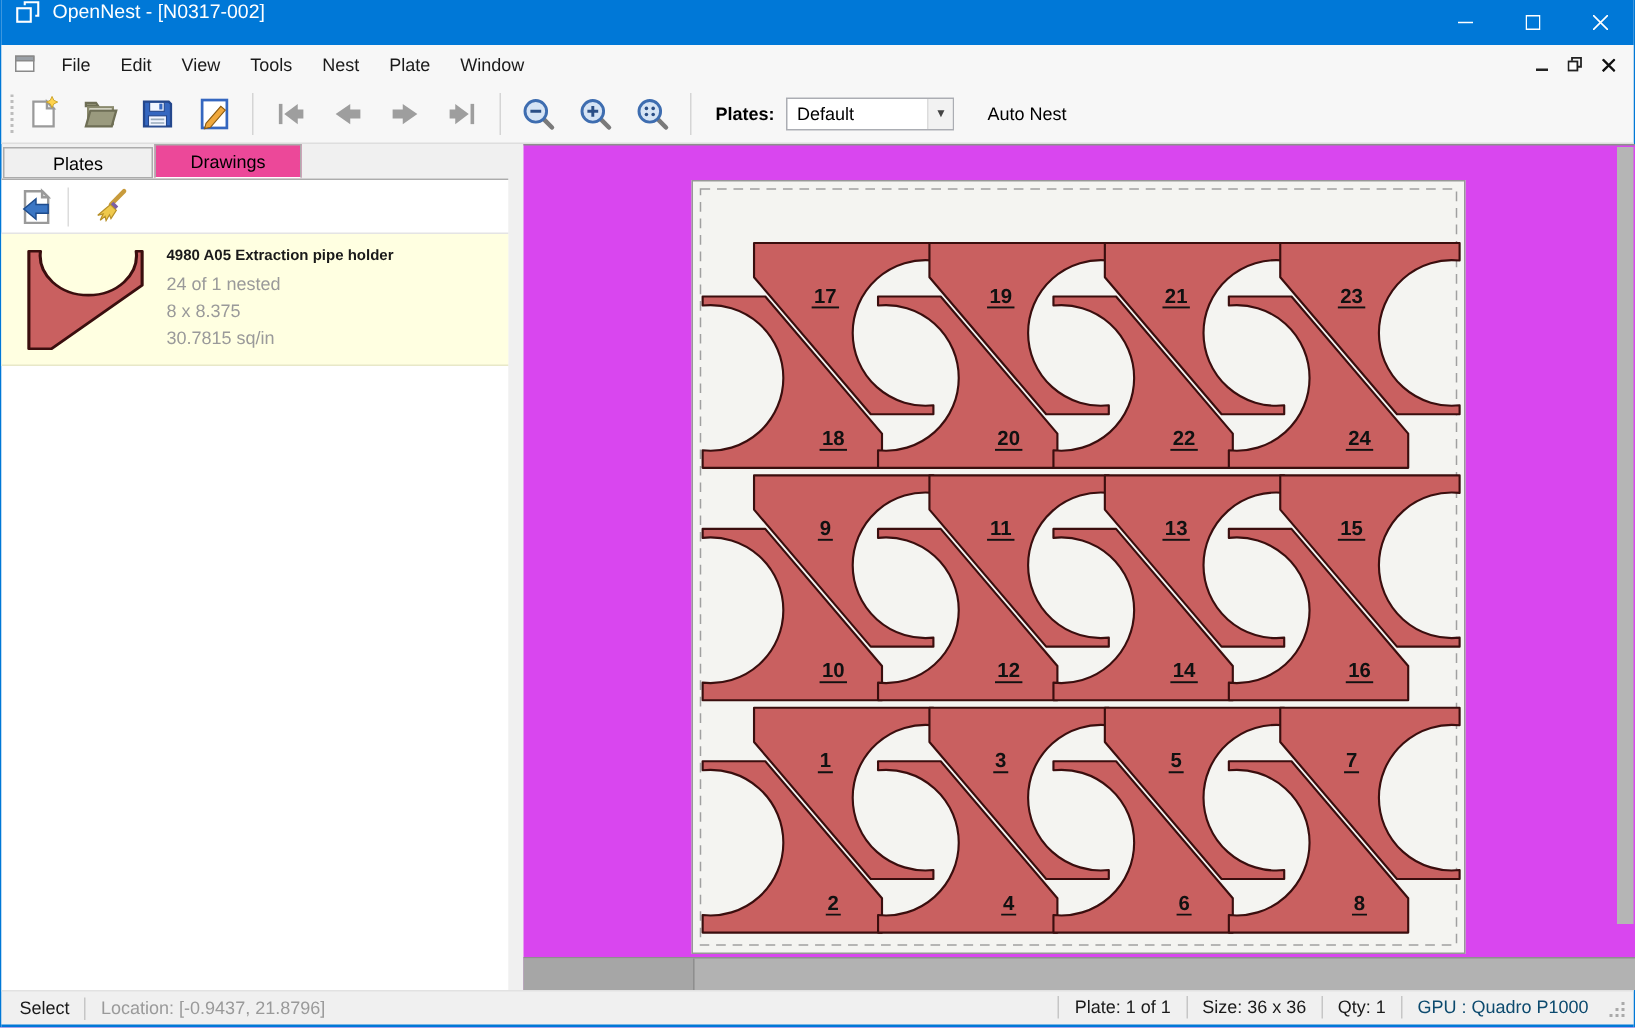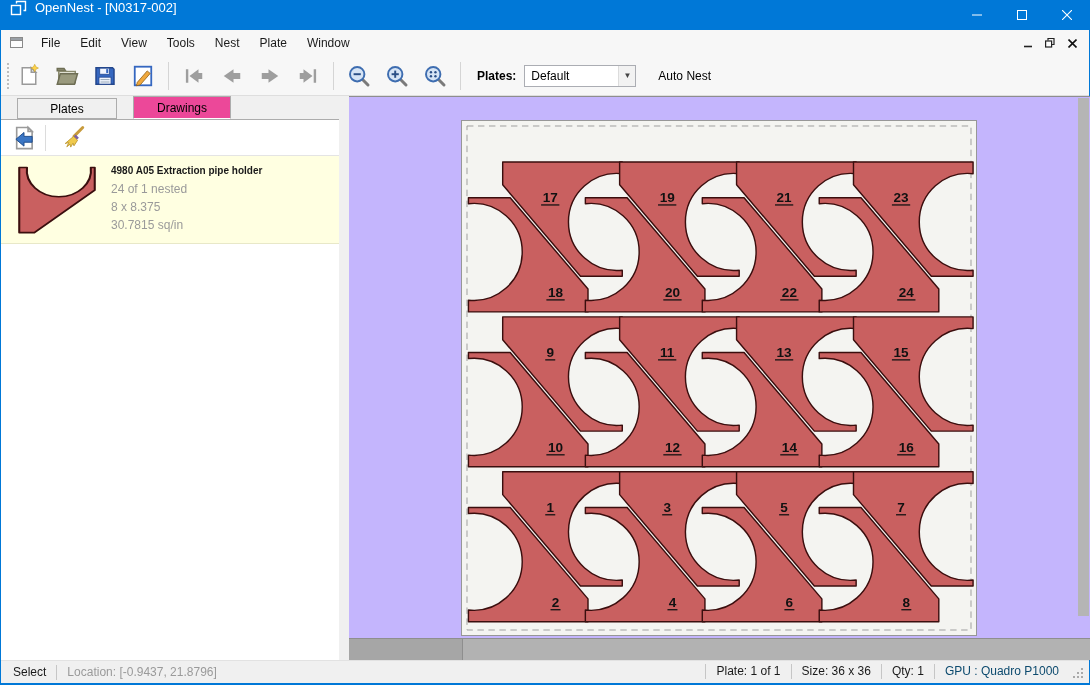--- a/index.html
+++ b/index.html
@@ -36,37 +36,37 @@
   .engine-combo { width:112px; height:22px; background:#fff; border:1px solid #abadb3;
                   display:flex; align-items:center; font-size:12px; position:relative; }
   .engine-combo .val { padding-left:6px; flex:1; }
   .engine-combo .dd { width:17px; height:20px; background:#f2f2f2; border-left:1px solid #dcdcdc;
                       display:flex; align-items:center; justify-content:center; font-size:8px; color:#444; }
   .autonest { font-size:12px; margin-left:14px; padding:5px 8px; }
 
   
   .tabstrip { position:absolute; left:0; top:96px; width:348px; height:23px; display:flex; align-items:flex-end; }
   .tab { font-size:12px; text-align:center; border:1px solid #acacac; background:#f0f0f0;
-         padding:3px 0 4px 0; width:100px; margin-left:16px; height:21px; }
+         padding:3px 0 4px 0; width:100px; margin-left:1px; height:21px; }
   .tab.active { background:#ec4899; border-bottom:1px solid #fff; height:23px; padding-top:4px; width:98px; }
   .panel { position:absolute; left:0; top:119px; width:338px; height:541px; background:#fff;
            border-top:1px solid #acacac; }
   .panel-toolbar { height:36px; display:flex; align-items:center; border-bottom:1px solid #e4e4e4; }
   .pt-btn { width:34px; height:30px; margin-left:6px; display:flex; align-items:center; justify-content:center; }
   .pt-sep { width:1px; height:26px; background:#dcdcdc; margin:0 4px; }
   .drawing-item { height:88px; background:#FFFFE1; border-bottom:1px solid #e8e8c8;
                   display:flex; align-items:center; }
   .thumb { margin-left:14px; width:84px; height:72px; flex:0 0 auto; }
   .meta { margin-left:12px; }
   .meta .dtitle { font-size:10px; font-weight:bold; color:#1a1a1a; margin-bottom:4px; }
   .meta .dline { font-size:12px; color:#9a9a9a; line-height:18px; }
 
   
   .splitter { position:absolute; left:338px; top:96px; width:10px; height:564px; background:#f0f0f0; }
-  .canvas { position:absolute; left:348px; top:96px; width:742px; height:564px; background:#c4b5fd;
+  .canvas { position:absolute; left:348px; top:96px; width:742px; height:564px; background:#d946ef;
             border-top:1px solid #8e8e8e; }
   .plate { position:absolute; left:112px; top:23px; width:516px; height:516px;
            background:#F4F4F1; border:1px solid #979797; }
   .plate svg { display:block; width:514px; height:514px; }
   .vscroll { position:absolute; right:2px; top:1px; width:11px; height:518px; background:#b5b5b5; }
   .hscroll { position:absolute; left:0; top:541px; width:742px; height:22px; background:#b2b2b2;
              border-top:1px solid #8e8e8e; }
   .hthumb { position:absolute; left:0; top:0; width:114px; height:22px; background:#a6a6a6;
             border-right:1px solid #8e8e8e; }
 

